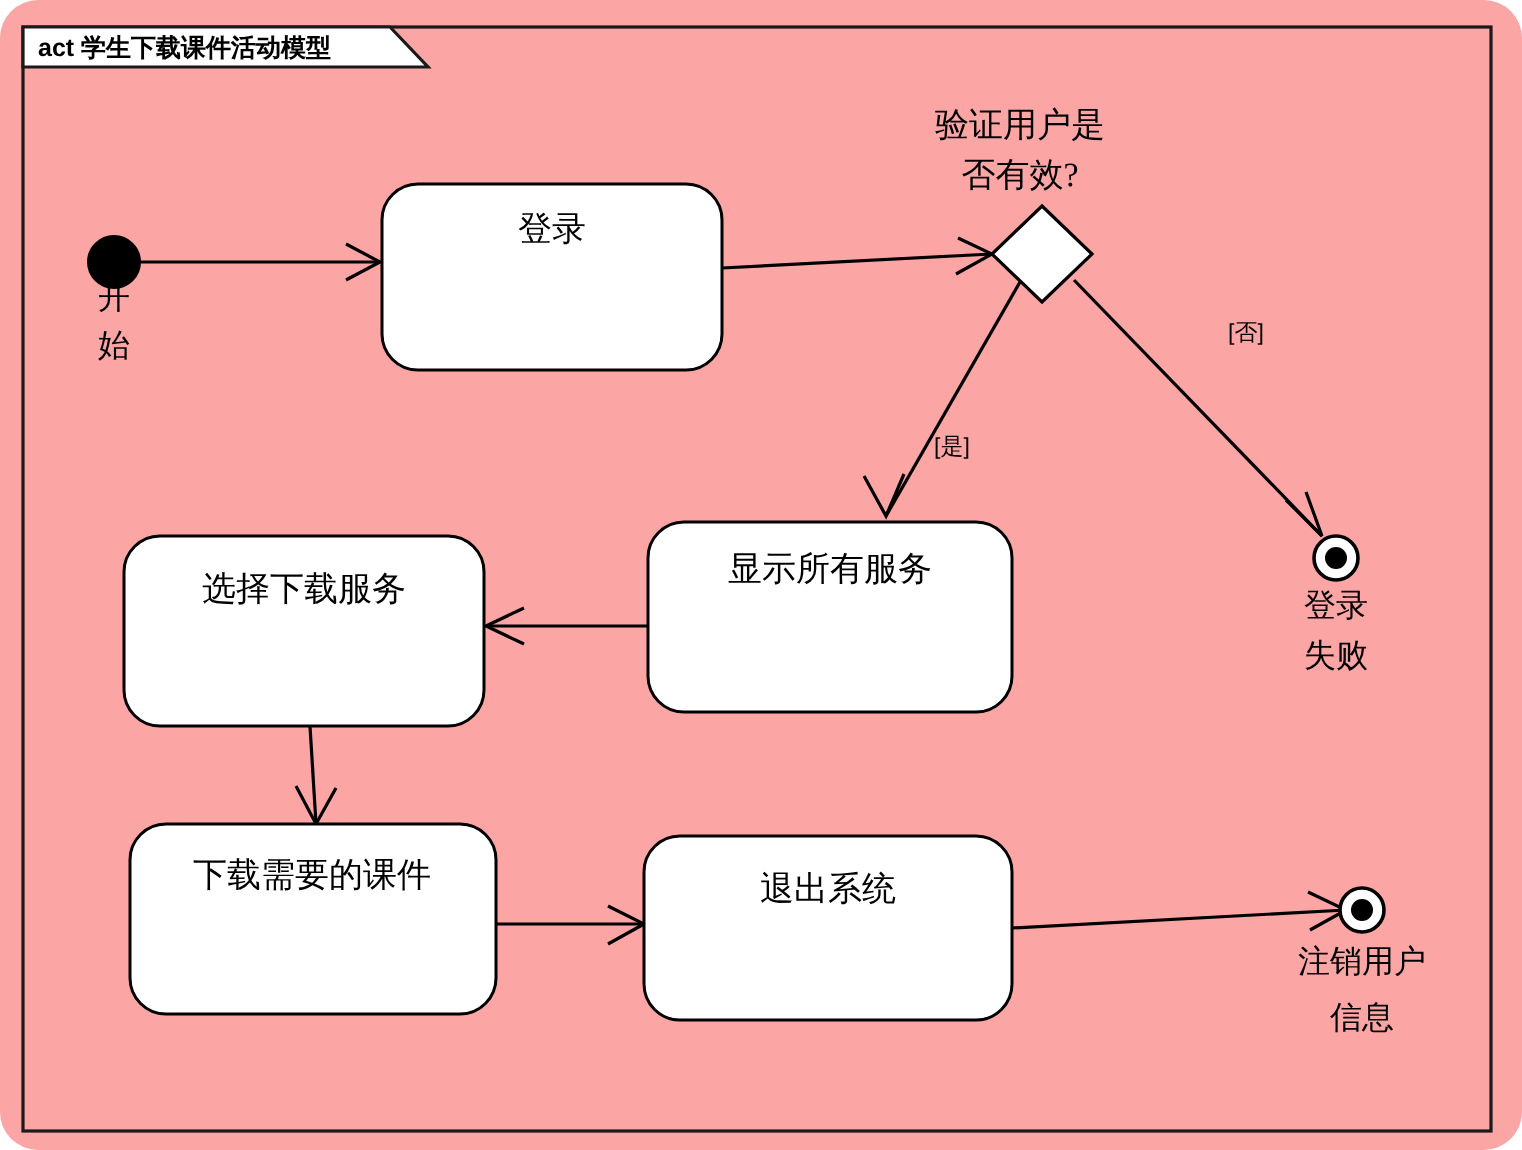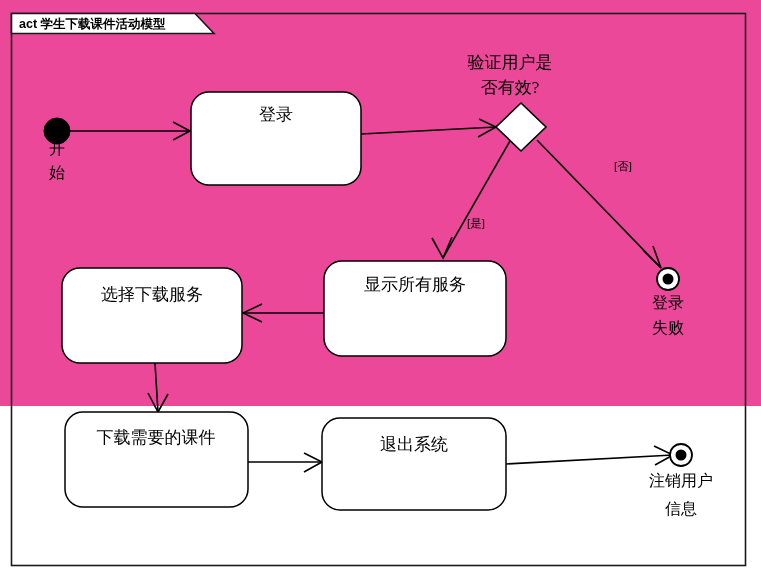--- a/index.html
+++ b/index.html
@@ -9,22 +9,23 @@
   }
   body {
     width: 761px;
     height: 575px;
     font-family: "Liberation Sans", sans-serif;
     overflow: hidden;
   }
   #diagram-root {
     position: relative;
     width: 761px;
-    height: 406px;
-    background: #ec4899;
+    height: 575px;
+    background: #fca5a5;
+    border-radius: 19px;
   }
   svg#uml-canvas {
     display: block;
     width: 761px;
     height: 575px;
   }
   .frame-border {
     fill: none;
     stroke: #1a1a1a;
     stroke-width: 1.6;

